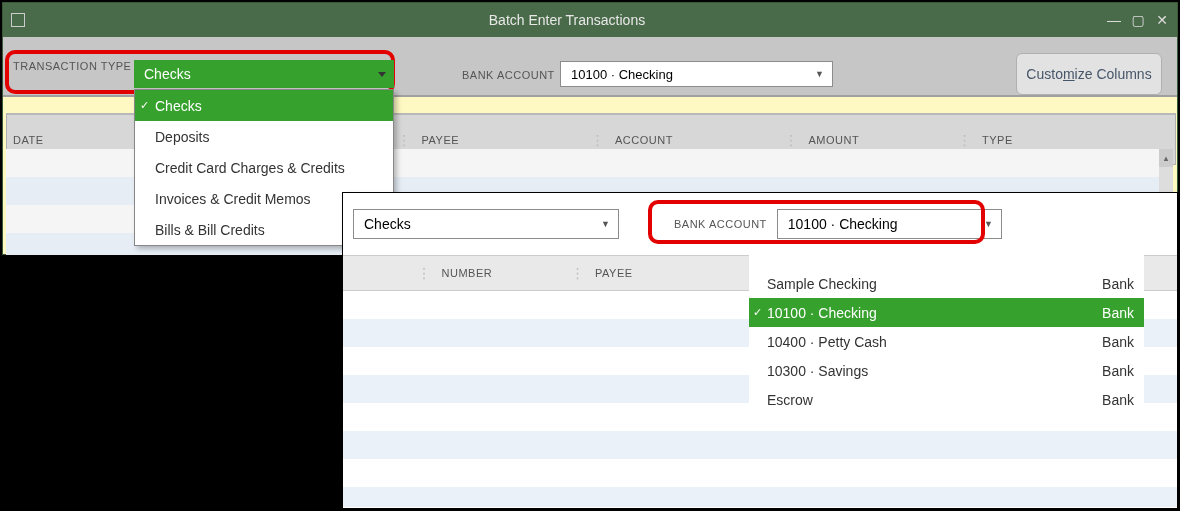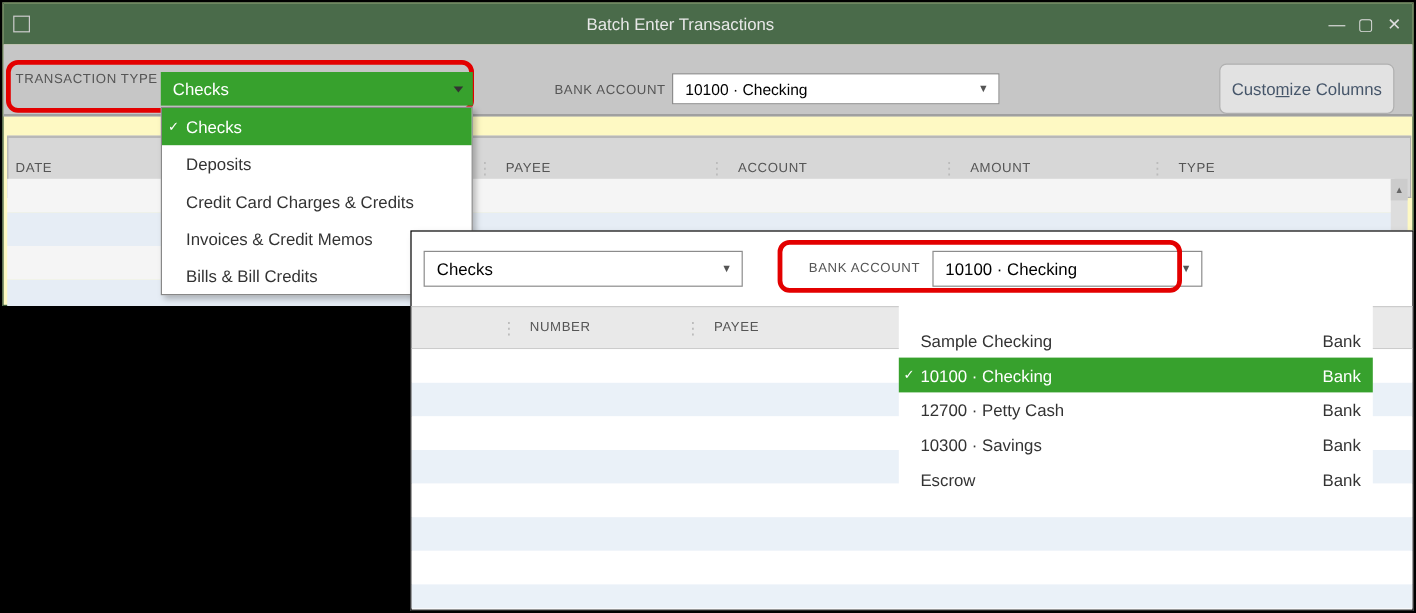--- a/index.html
+++ b/index.html
@@ -266,21 +266,21 @@
     <div class="acct-spacer"></div>
     <div class="acct-item">
       <span>Sample Checking</span>
       <span>Bank</span>
     </div>
     <div class="acct-item sel">
       <span>10100 · Checking</span>
       <span>Bank</span>
     </div>
     <div class="acct-item">
-      <span>12700 · Petty Cash</span>
+      <span>10400 · Petty Cash</span>
       <span>Bank</span>
     </div>
     <div class="acct-item">
       <span>10300 · Savings</span>
       <span>Bank</span>
     </div>
     <div class="acct-item">
       <span>Escrow</span>
       <span>Bank</span>
     </div>

